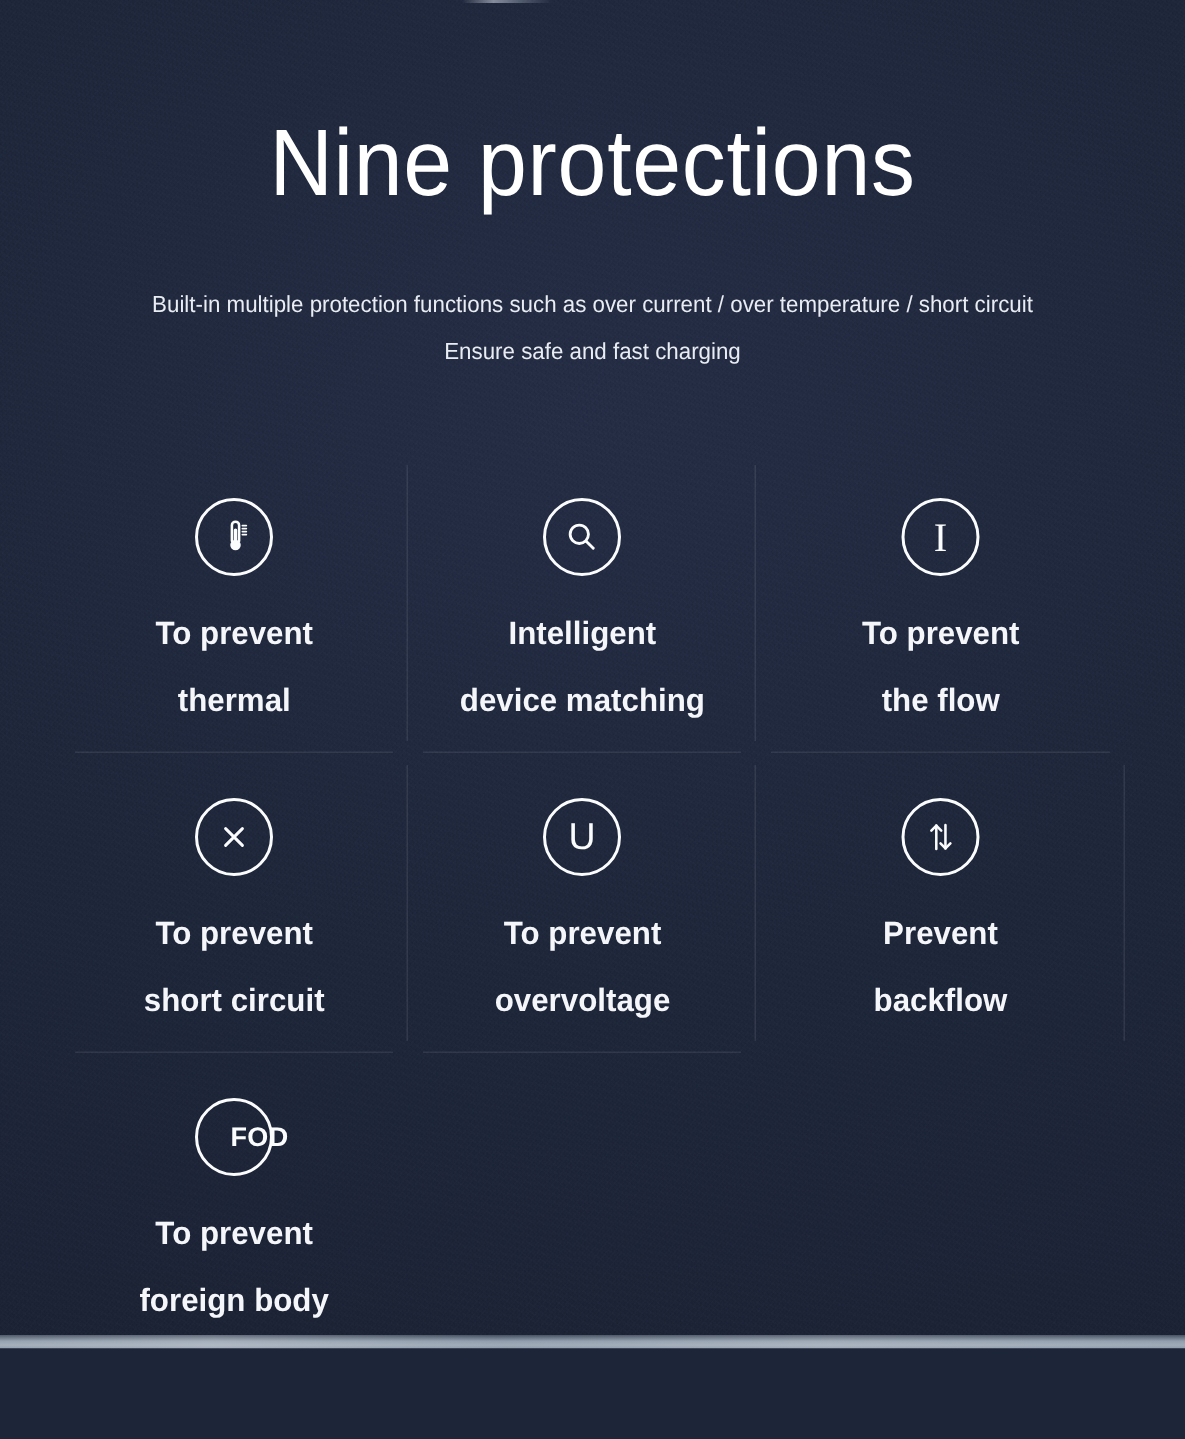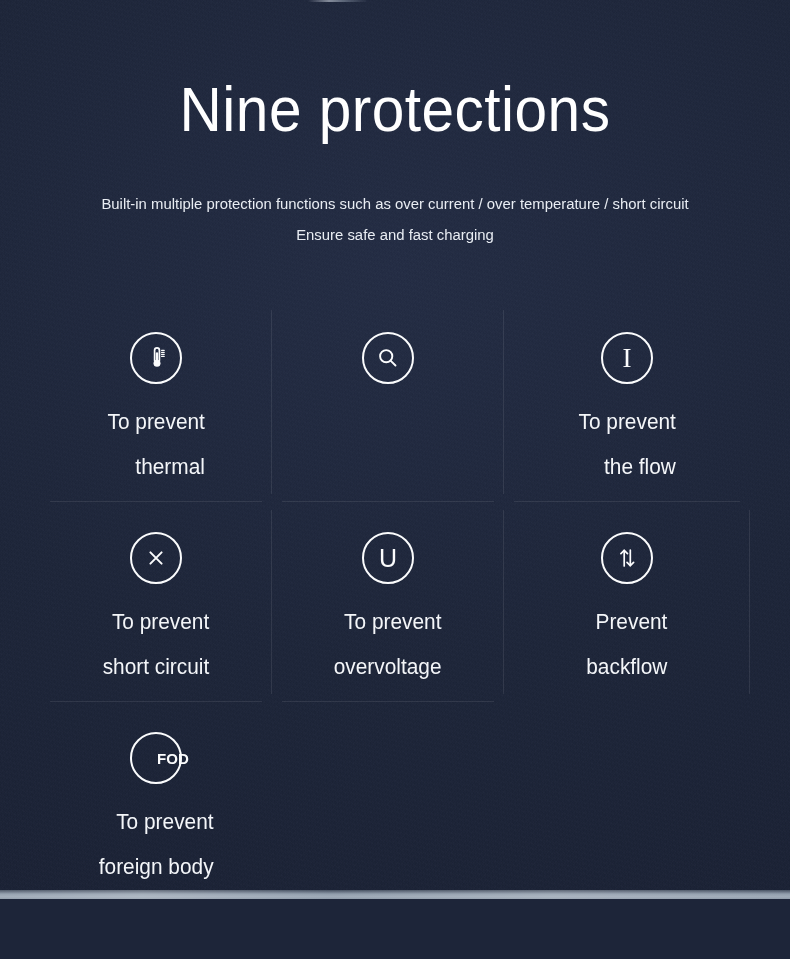--- a/index.html
+++ b/index.html
@@ -116,29 +116,29 @@
     flex:0 0 auto;
   }
   .icon-ring svg { display:block; }
   .ring-text {
     color:#fbfcfd;
     line-height:1;
     user-select:none;
   }
   .ring-text.cur   { font-family:"Liberation Serif", serif; font-size:27px; font-weight:400; letter-spacing:0; }
   .ring-text.volt  { font-family:"Liberation Sans", sans-serif; font-size:25px; font-weight:300; }
-  .ring-text.fod   { font-family:"Liberation Sans", sans-serif; font-size:15px; font-weight:700; letter-spacing:.2px;padding-left:34px; }
+  .ring-text.fod   { font-family:"Liberation Sans", sans-serif; font-size:18px; font-weight:700; letter-spacing:.2px;padding-left:34px; }
 
   .cell-label {
     margin-top:16px;
-    text-align:right;
+    text-align:center;
     color:#f4f6f9;
     font-size:21.5px;
     line-height:45px;
-    font-weight:400;
+    font-weight:700;
     white-space:nowrap;
   }
   .cell-label span { display:block; transform:scaleX(.97); }
 </style>
 </head>
 <body>
 
 <div id="page">
 
   <div id="noise"></div>
@@ -169,20 +169,24 @@
       </div>
     </div>
 
     <div class="cell br bb">
       <div class="icon-ring">
         <svg width="30" height="30" viewBox="0 0 30 30" fill="none" stroke="#fbfcfd" stroke-width="1.9" stroke-linecap="round">
           <circle cx="13.2" cy="13.2" r="6.1"></circle>
           <path d="M17.8 17.8l4.7 4.7"></path>
         </svg>
       </div>
+      <div class="cell-label">
+        <span>Intelligent</span>
+        <span>device matching</span>
+      </div>
     </div>
 
     <div class="cell bb">
       <div class="icon-ring">
         <span class="ring-text cur">I</span>
       </div>
       <div class="cell-label">
         <span>To prevent</span>
         <span>the flow</span>
       </div>

